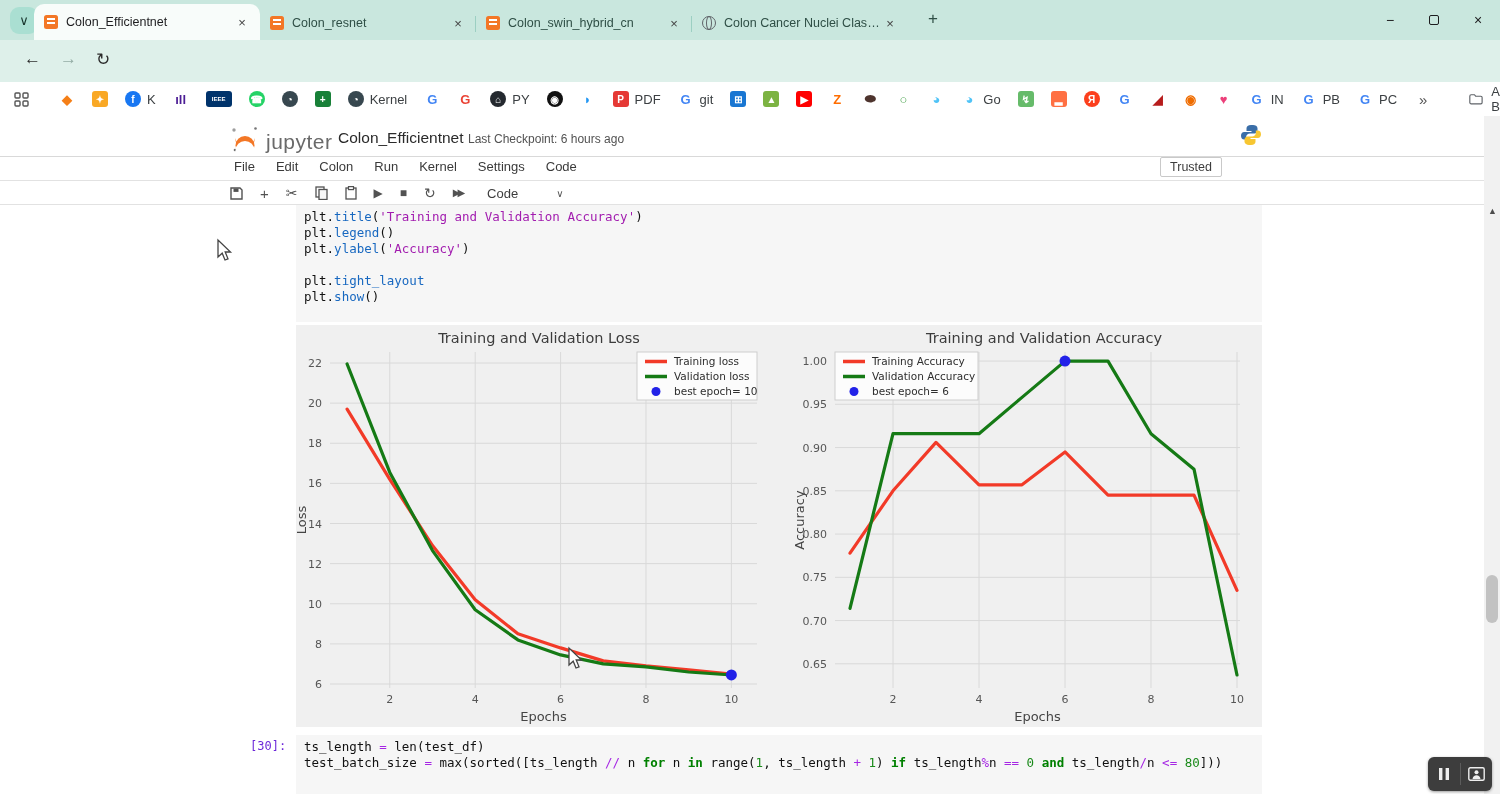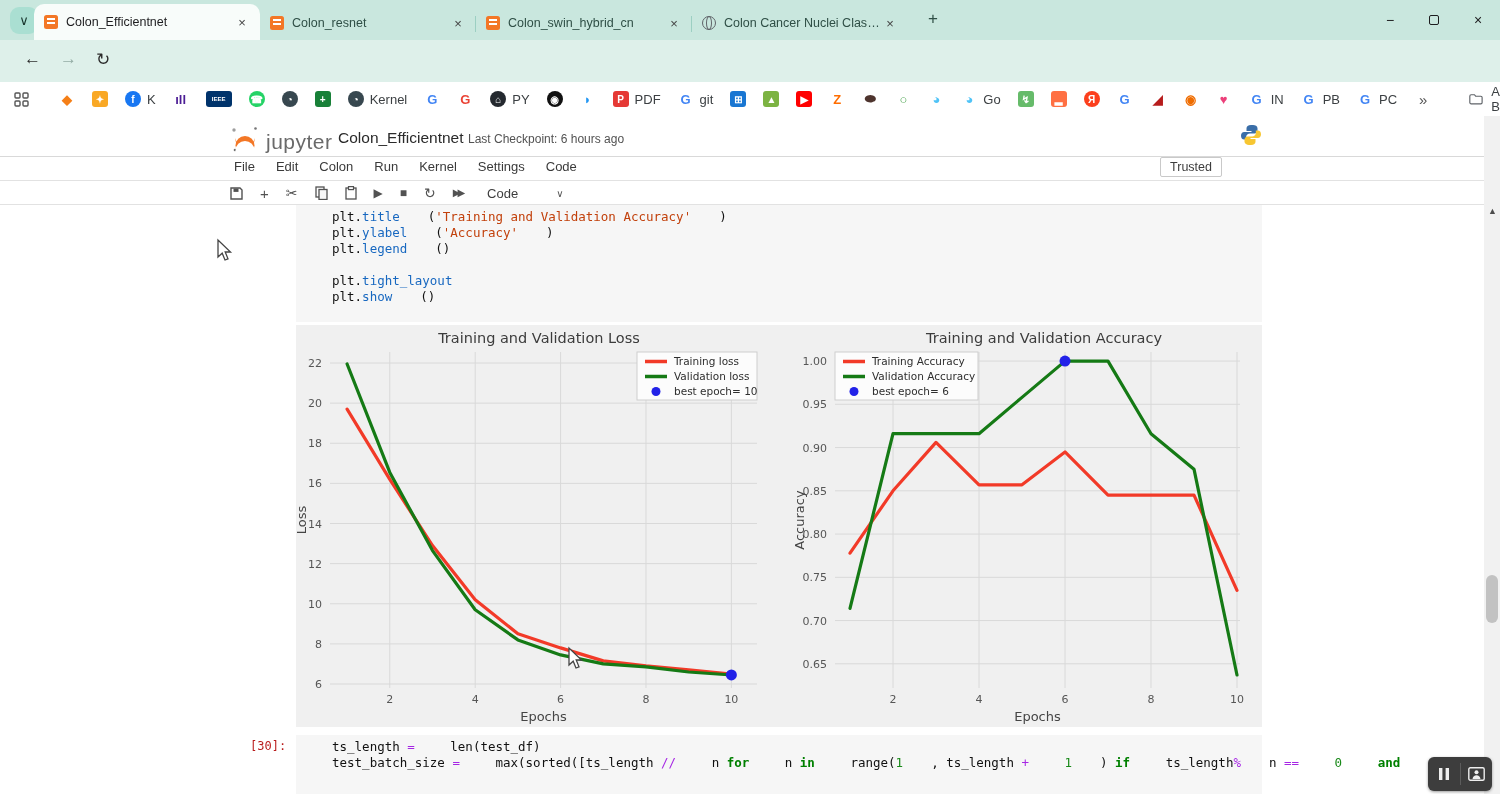--- a/index.html
+++ b/index.html
@@ -69,29 +69,29 @@
   #code-dd .lbl { font-size:13px; color:#3d3d3d; }
   #code-dd .chev { font-size:10px; color:#555; }
   #toolbar-right { position:absolute; right:230px; top:0; height:22px; display:flex; align-items:center; gap:14px; color:#4f4f4f; font-size:12.5px; }
   #jlab-ext { display:inline-block; width:11px; height:11px; border:1.3px solid #6a6a6a; border-radius:2px; font-size:8px; line-height:9px; text-align:center; color:#6a6a6a; }
   #kernel-circle { width:13px; height:13px; border:1.6px solid #757575; border-radius:50%; }
   .gear { color:#a0a0a0; font-size:14px; }
 
   
   .cell-input { position:absolute; left:296px; width:966px; background:#f6f6f6; font-family:"DejaVu Sans Mono", monospace; font-size:12.5px; color:#000; padding:4px 8px; }
   .code-line { height:16px; line-height:16px; white-space:pre; }
-  .tok-d { color:#111;margin-left:28px; }
+  .tok-d { color:#111; }
   .tok-f { color:#1868c0; }
-  .tok-s { color:#c2410c; }
+  .tok-s { color:#a21caf; }
   .tok-k { color:#008000; font-weight:bold; }
   .tok-n { color:#1a8a1a; }
   .tok-o { color:#a626e4; }
   #cell1 { top:89px; height:117px; }
   #cell2 { top:619px; height:59px; }
-  #prompt2 { position:absolute; left:250px; top:623px; width:40px; font-family:"DejaVu Sans Mono", monospace; font-size:12px; color:#b91c1c; }
+  #prompt2 { position:absolute; left:250px; top:623px; width:40px; font-family:"DejaVu Sans Mono", monospace; font-size:12px; color:#6d28d9; }
 
   #figure { position:absolute; left:296px; top:209px; width:966px; height:402px; background:#f0f0f0; }
 
   
   #scrollbar { position:absolute; right:0; top:116px; width:16px; height:678px; background:#f1f1f1; }
   #scroll-up { position:absolute; right:3px; top:90px; font-size:9px; color:#4d4d4d; }
   #scroll-thumb { position:absolute; right:2px; top:459px; width:12px; height:48px; background:#c2c2c2; border-radius:6px; }
 
   
   #recorder { position:absolute; right:8px; bottom:3px; width:64px; height:34px; background:#3d3d3d; border-radius:6px; display:flex; align-items:center; box-shadow:0 1px 3px rgba(0,0,0,.4); }
@@ -376,22 +376,22 @@
         <span class="ticon" style="letter-spacing:-3px;font-size:10px">▶▶</span>
         <span id="code-dd">
           <span class="lbl">Code</span>
           <span class="chev">∨</span>
         </span>
       </div>
     </div>
 
     <div id="cell1" class="cell-input">
         <div class="code-line"><span class="tok-d">plt.</span><span class="tok-f">title</span><span class="tok-d">(</span><span class="tok-s">'Training and Validation Accuracy'</span><span class="tok-d">)</span></div>
+        <div class="code-line"><span class="tok-d">plt.</span><span class="tok-f">legend</span><span class="tok-d">()</span></div>
         <div class="code-line"><span class="tok-d">plt.</span><span class="tok-f">ylabel</span><span class="tok-d">(</span><span class="tok-s">'Accuracy'</span><span class="tok-d">)</span></div>
-        <div class="code-line"><span class="tok-d">plt.</span><span class="tok-f">legend</span><span class="tok-d">()</span></div>
         <div class="code-line">&nbsp;</div>
         <div class="code-line"><span class="tok-d">plt.</span><span class="tok-f">tight_layout</span></div>
         <div class="code-line"><span class="tok-d">plt.</span><span class="tok-f">show</span><span class="tok-d">()</span></div>
       </div>
 
     <div id="figure">
       <svg id="fig-svg" width="966" height="402" viewBox="0 0 966 402">
           <line x1="93.78" y1="27" x2="93.78" y2="363" stroke="#d9d9d9" stroke-width="1"></line>
           <line x1="179.17999999999998" y1="27" x2="179.17999999999998" y2="363" stroke="#d9d9d9" stroke-width="1"></line>
           <line x1="264.58000000000004" y1="27" x2="264.58000000000004" y2="363" stroke="#d9d9d9" stroke-width="1"></line>

